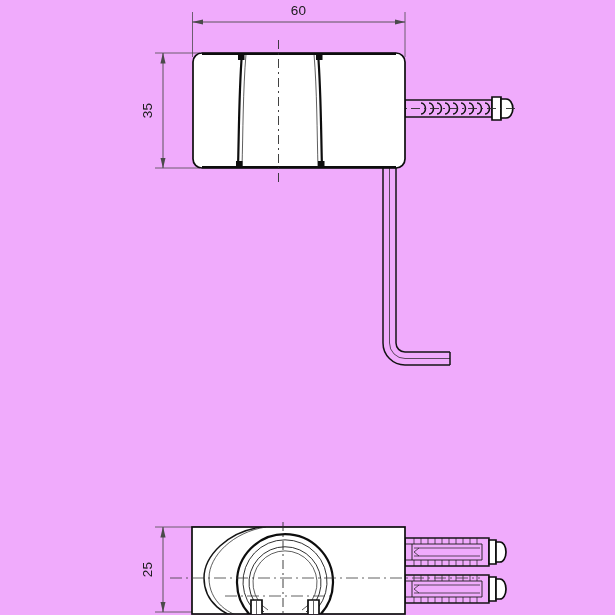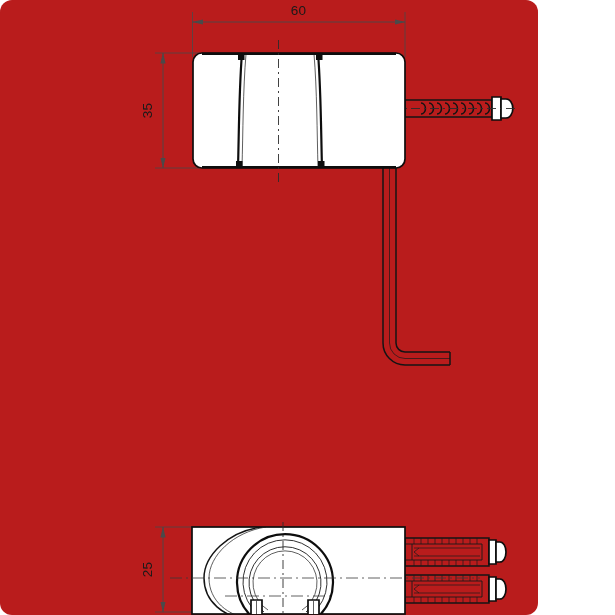--- a/index.html
+++ b/index.html
@@ -9,24 +9,23 @@
     background: #ffffff;
   }
   body {
     width: 615px;
     height: 615px;
     overflow: hidden;
     font-family: "Liberation Sans", sans-serif;
   }
   #drawing-root {
     position: relative;
-    width: 538px;
+    width: 615px;
     height: 615px;
-    background: #b91c1c;
-    border-radius: 12px;
+    background: #f0abfc;
   }
   svg#tech-drawing {
     display: block;
     width: 615px;
     height: 615px;
   }
   .thin   { fill: none; stroke: #1a1a1a; stroke-width: 0.9; }
   .thinner{ fill: none; stroke: #1a1a1a; stroke-width: 0.7; }
   .med    { fill: none; stroke: #141414; stroke-width: 1.5; }
   .heavy  { fill: none; stroke: #0d0d0d; stroke-width: 2.2; }

